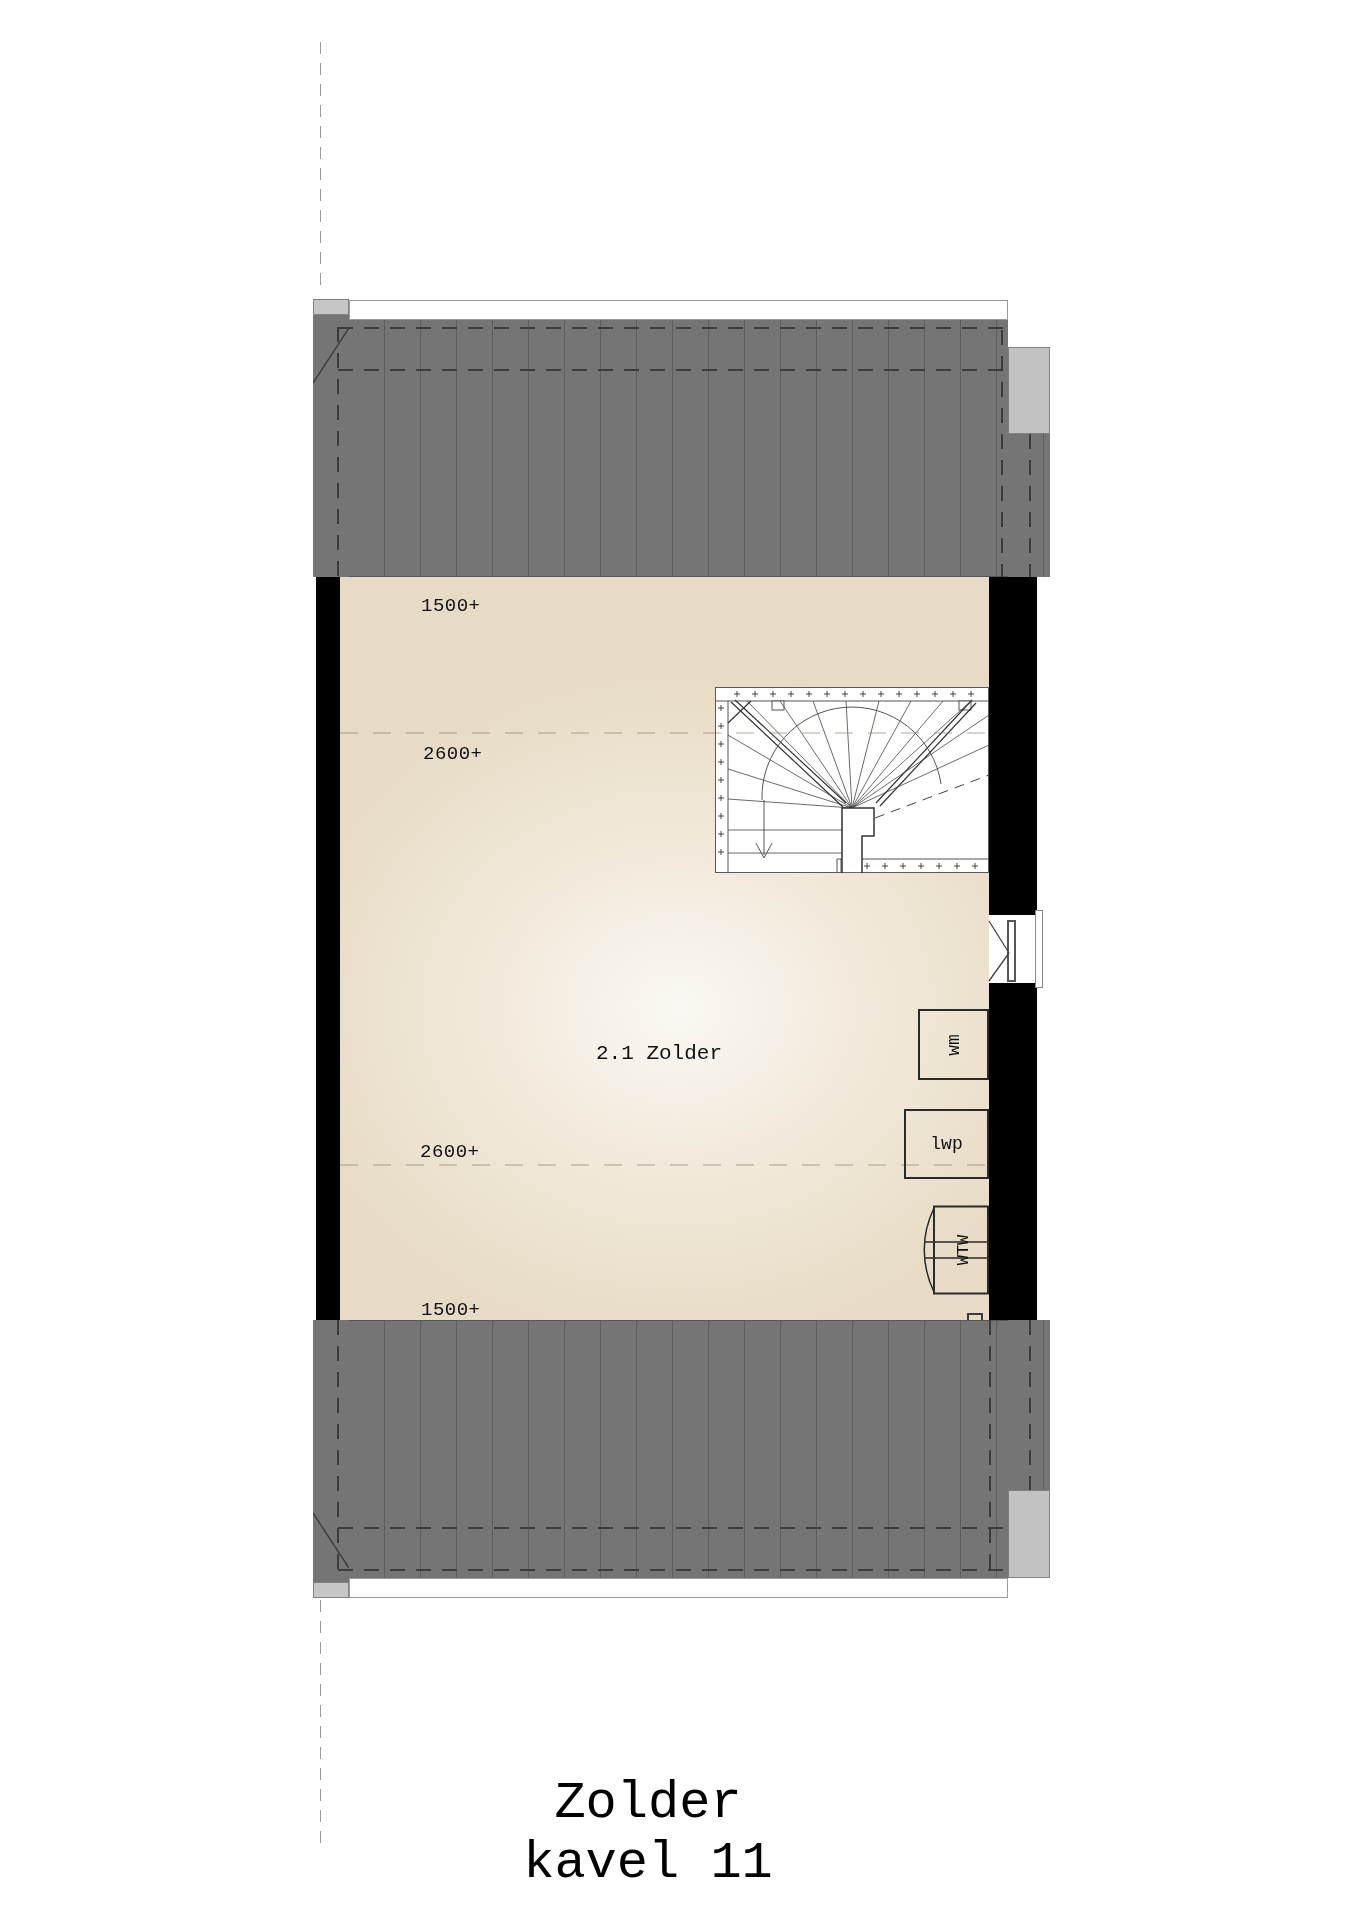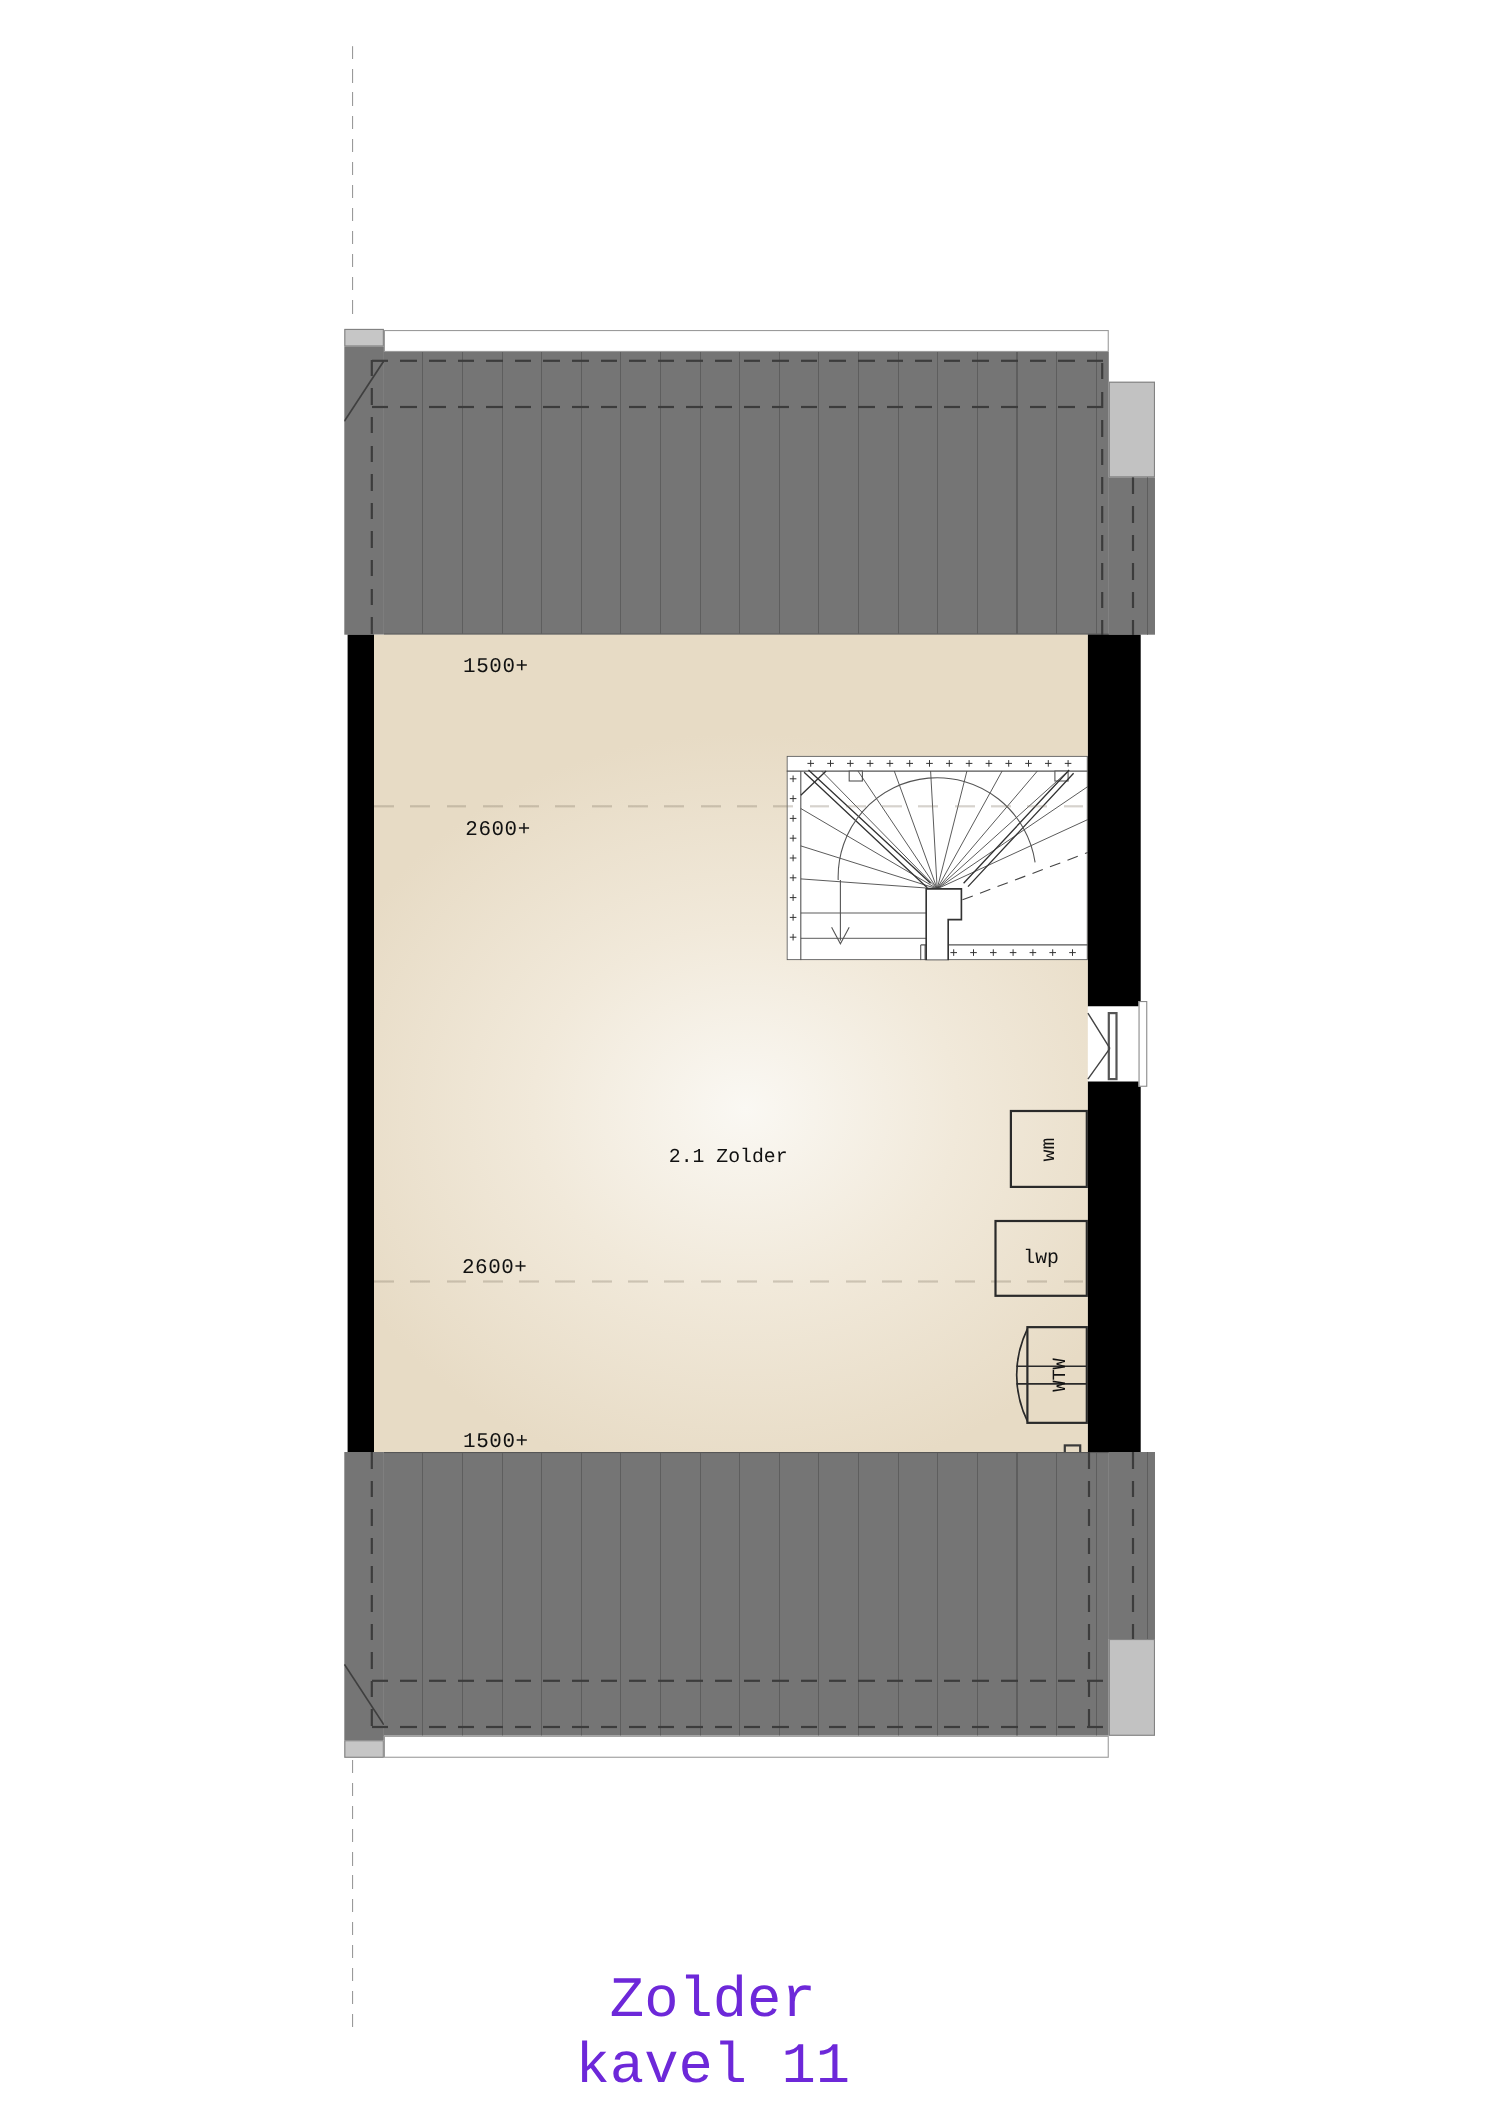--- a/index.html
+++ b/index.html
@@ -51,38 +51,38 @@
   .wall-right-b{left:989px;top:983px;width:48px;height:337px;}
   .contour{height:2px;background:repeating-linear-gradient(to right,rgba(128,117,99,.32) 0 18px,transparent 18px 33px);}
   .contour-1{left:340px;top:732px;width:649px;}
   .contour-2{left:340px;top:1164px;width:649px;}
   
   .ann{font-size:19px;letter-spacing:.5px;color:#111;}
   .ann-1{left:421px;top:595px;}
   .ann-2{left:423px;top:743px;}
   .ann-3{left:420px;top:1141px;}
   .ann-4{left:421px;top:1299px;}
-  .room-label{left:596px;top:1042px;font-size:18px;color:#111;margin-left:12px;}
+  .room-label{left:596px;top:1042px;font-size:21px;color:#111;}
   
   .appliance{border:2px solid #2a2a2a;box-sizing:border-box;display:flex;align-items:center;justify-content:center;font-size:18px;color:#111;}
   .box-wm{left:918px;top:1009px;width:71px;height:71px;}
   .box-wm span{transform:rotate(-90deg);}
   .box-lwp{left:904px;top:1109px;width:85px;height:70px;}
   .svg-wtw{left:918px;top:1205px;}
   .pv-rect{left:967px;top:1313px;width:16px;height:60px;border:2px solid #3a3a3a;box-sizing:border-box;background:transparent;}
   .label-pv{left:928px;top:1329px;font-size:19px;color:#000;}
   
   .win-open{left:989px;top:915px;width:48px;height:68px;background:#fff;}
   .win-sill{left:1035px;top:910px;width:8px;height:78px;background:#fff;border:1px solid #8a8a8a;box-sizing:border-box;}
   .win-frame{left:1007px;top:920px;width:9px;height:62px;background:#fff;border:2px solid #555;box-sizing:border-box;}
   .svg-winv{left:985px;top:915px;}
   
   .svg-stair{left:715px;top:687px;}
   
-  .title-block{left:398px;top:1774px;width:500px;text-align:center;color:#6d28d9;margin-top:16px;}
+  .title-block{left:398px;top:1774px;width:500px;text-align:center;color:#000000;}
   .title-block div{font-size:52px;line-height:60px;}
 </style>
 </head>
 <body>
 
 <div id="canvas">
 
   <div class="abs propline prop-top"></div>
   <div class="abs propline prop-bottom"></div>
 

